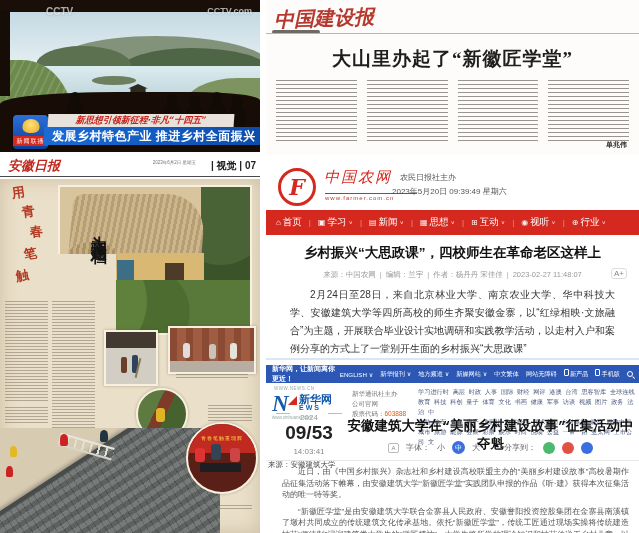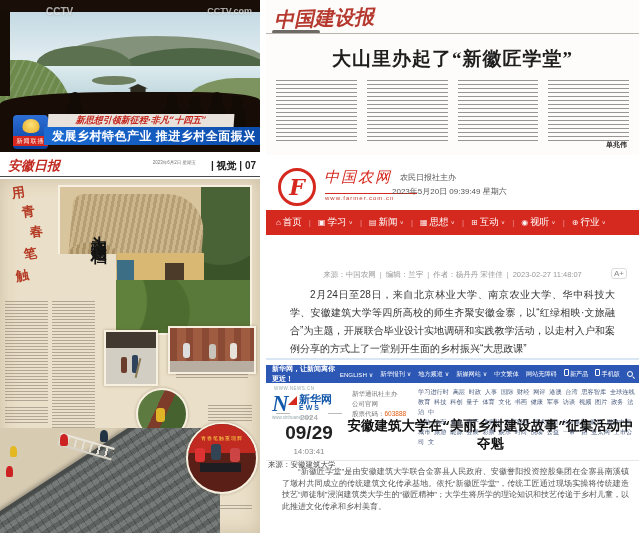--- a/index.html
+++ b/index.html
@@ -313,20 +313,21 @@
           <span class="fm-caret">∨</span>
         </a>
       <span class="fm-sep">|</span>
       <a>
           <span class="fm-ico">⊕</span>
           <span>行业</span>
           <span class="fm-caret">∨</span>
         </a>
     </nav>
 
+    <h1 class="fm-headline" style="margin:0;">乡村振兴“大思政课”，四校师生在革命老区这样上</h1>
     <div class="fm-meta">
       <span>来源：中国农网</span><b>|</b><span>编辑：兰宇</span><b>|</b><span>作者：杨丹丹 宋佳佳</span><b>|</b><span>2023-02-27 11:48:07</span>
     </div>
     <span class="fm-aplus">A+</span>
     <div class="fm-body">2月24日至28日，来自北京林业大学、南京农业大学、华中科技大学、安徽建筑大学等四所高校的师生齐聚安徽金寨，以“红绿相映·文旅融合”为主题，开展联合毕业设计实地调研和实践教学活动，以走村入户和案例分享的方式上了一堂别开生面的乡村振兴“大思政课”</div>
   </section>
 
   <section id="xh" class="abs">
     <div class="abs xh-topbar">
       <span class="xh-slogan">新华网，让新闻离你更近！</span>
@@ -359,26 +360,39 @@
     <div class="abs xh-navrows">
       <div>学习进行时 高层 时政 人事 国际 财经 网评 港澳 台湾 思客智库 全球连线 教育 科技 科创 量子 体育 文化 书画 健康 军事 访谈 视频 图片 政务 法治 中</div>
       <div>金融 汽车 食品 房产 信息化 数字经济 学术中国 乡村振兴 银发 周游中国 城市 旅游 能源 会展 彩票 娱乐 时尚 悦读 公益 一带一路 亚太网 上市公司 文</div>
     </div>
 
     <div class="abs xh-yearrow">
       <span class="xh-dashline"></span>
       <span>2024</span>
       <span class="xh-dashline"></span>
     </div>
-    <div class="abs xh-date">09/29</div>
+    <div class="abs xh-date">09/53</div>
     <div class="abs xh-time">14:03:41</div>
     <div class="abs xh-src">来源：安徽建筑大学</div>
 
     <h1 class="abs xh-headline" style="margin:0;">安徽建筑大学在“美丽乡村建设故事”征集活动中夺魁</h1>
 
+    <div class="abs xh-toolbar">
+      <span class="fsz-ico">A</span>
+      <span>字体：</span>
+      <span>小</span>
+      <span class="fsz-mid">中</span>
+      <span>大</span>
+      <span style="width:10px;"></span>
+      <span>分享到：</span>
+      <span class="share-dot" style="background:#4fb86f;"></span>
+      <span class="share-dot" style="background:#e05244;"></span>
+      <span class="share-dot" style="background:#3a6fe0;"></span>
+    </div>
 
     <div class="abs xh-div"></div>
     <div class="abs xh-body">
+      <p>近日，由《中国乡村振兴》杂志社和乡村建设高校联盟主办的“美丽乡村建设故事”高校暑期作品征集活动落下帷幕，由安徽建筑大学“新徽匠学堂”实践团队申报的作品《听·建》获得本次征集活动的唯一特等奖。</p>
       <p>“新徽匠学堂”是由安徽建筑大学联合金寨县人民政府、安徽誉阳投资控股集团在金寨县南溪镇了墩村共同成立的传统建筑文化传承基地。依托“新徽匠学堂”，传统工匠通过现场实操将传统建造技艺“师徒制”浸润建筑类大学生的“徽匠精神”；大学生将所学的理论知识和技艺传递于乡村儿童，以此推进文化传承和乡村美育。</p>
     </div>
   </section>
 
 </div>
 
 </body></html>

